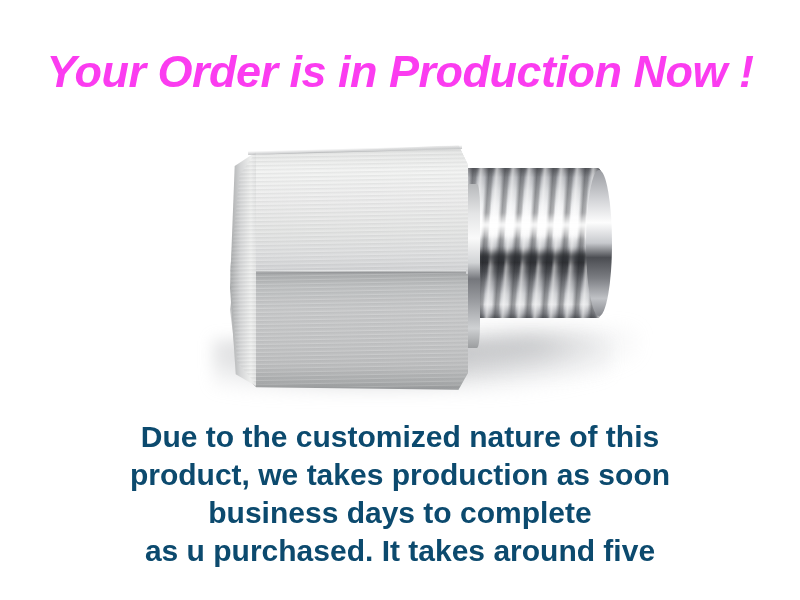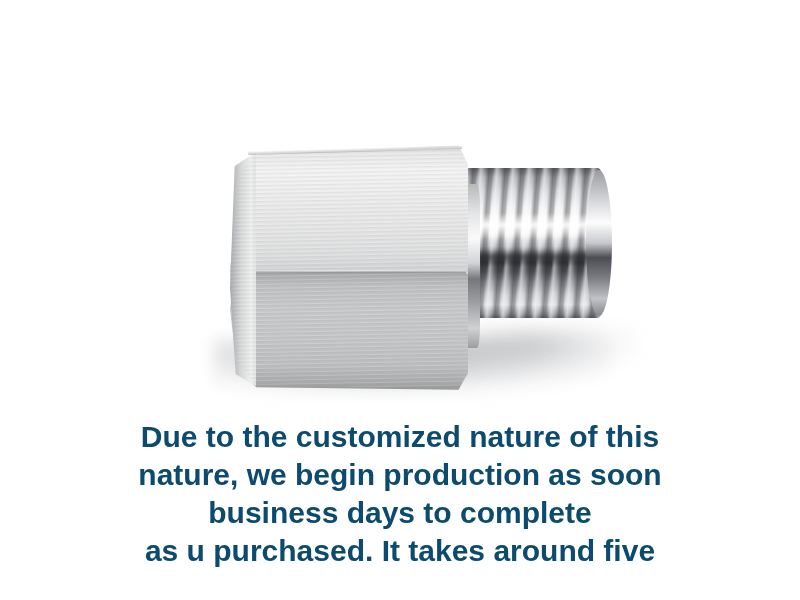--- a/index.html
+++ b/index.html
@@ -335,20 +335,21 @@
   .body-copy .line {
     display: block;
     white-space: nowrap;
   }
 </style>
 </head>
 <body>
 
 <div class="canvas">
 
+  <div class="headline">Your Order is in Production Now !</div>
 
   <div class="photo">
 
     <div class="shadow-blob"></div>
     <div class="shadow-blob2"></div>
 
     <div class="thread-group">
       <div class="thread-body"></div>
       <div class="thread-ridges"></div>
       <div class="thread-ridges-2"></div>
@@ -365,18 +366,18 @@
       <div class="hex-seam"></div>
       <div class="hex-chamfer-left"></div>
       <div class="hex-rim-top"></div>
       <div class="hex-brush"></div>
     </div>
 
   </div>
 
   <div class="body-copy">
     <span class="line">Due to the customized nature of this</span>
-    <span class="line">nature, we begin production as soon</span>
+    <span class="line">product, we takes production as soon</span>
     <span class="line">business days to complete</span>
     <span class="line">as u purchased. It takes around five</span>
   </div>
 
 </div>
 
 </body></html>

